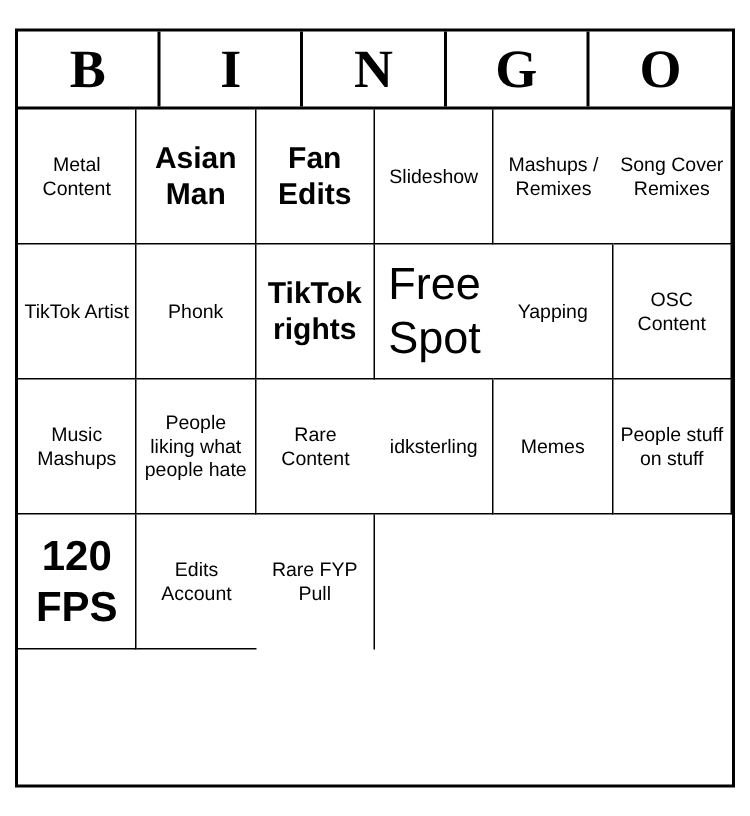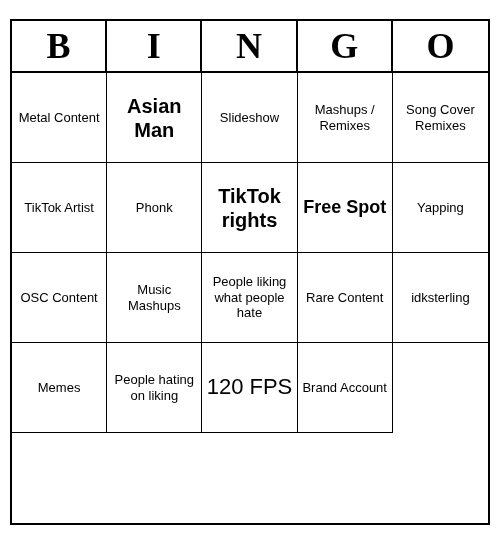--- a/index.html
+++ b/index.html
@@ -28,21 +28,21 @@
       font-weight: bold;
       padding: 4px 0;
       border-right: 2px solid #000;
       font-family: serif;
     }
     .bingo-letter:last-child {
       border-right: none;
     }
     .bingo-grid {
       display: grid;
-      grid-template-columns: repeat(5, 1fr);
+      grid-template-columns: repeat(6, 1fr);
       grid-template-rows: repeat(5, 1fr);
     }
     .bingo-cell {
       border-right: 1px solid #000;
       border-bottom: 1px solid #000;
       display: flex;
       align-items: center;
       justify-content: center;
       text-align: center;
       padding: 4px;
@@ -54,53 +54,55 @@
       border-right: none;
     }
     .bingo-cell:nth-child(n+21) {
       border-bottom: none;
     }
     .bingo-cell.large-text {
       font-size: 20px;
       font-weight: bold;
     }
     .bingo-cell.free-spot {
-      font-size: 18px;
-      font-weight: bold;
+      font-size: 30px;
+      font-weight: normal;
     }
     .bingo-cell.fps {
-      font-size: 22px;
-      font-weight: normal;
+      font-size: 28px;
+      font-weight: bold;
     }
   </style>
 </head>
 <body>
 
 <div class="bingo-card">
   <div class="bingo-header">
   <div class="bingo-letter">B</div>
       <div class="bingo-letter">I</div>
       <div class="bingo-letter">N</div>
       <div class="bingo-letter">G</div>
       <div class="bingo-letter">O</div>
     </div>
   <div class="bingo-grid">
   <div class="bingo-cell">Metal Content</div>
       <div class="bingo-cell large-text">Asian Man</div>
+      <div class="bingo-cell large-text">Fan Edits</div>
       <div class="bingo-cell">Slideshow</div>
       <div class="bingo-cell">Mashups / Remixes</div>
       <div class="bingo-cell">Song Cover Remixes</div>
       <div class="bingo-cell">TikTok Artist</div>
       <div class="bingo-cell">Phonk</div>
       <div class="bingo-cell large-text">TikTok rights</div>
       <div class="bingo-cell free-spot">Free Spot</div>
       <div class="bingo-cell">Yapping</div>
       <div class="bingo-cell">OSC Content</div>
       <div class="bingo-cell">Music Mashups</div>
       <div class="bingo-cell">People liking what people hate</div>
       <div class="bingo-cell">Rare Content</div>
       <div class="bingo-cell">idksterling</div>
       <div class="bingo-cell">Memes</div>
-      <div class="bingo-cell">People hating on liking</div>
+      <div class="bingo-cell">People stuff on stuff</div>
       <div class="bingo-cell fps">120 FPS</div>
-      <div class="bingo-cell">Brand Account</div>
+      <div class="bingo-cell">Edits Account</div>
+      <div class="bingo-cell">Rare FYP Pull</div>
     </div>
 </div>
 
 </body></html>

